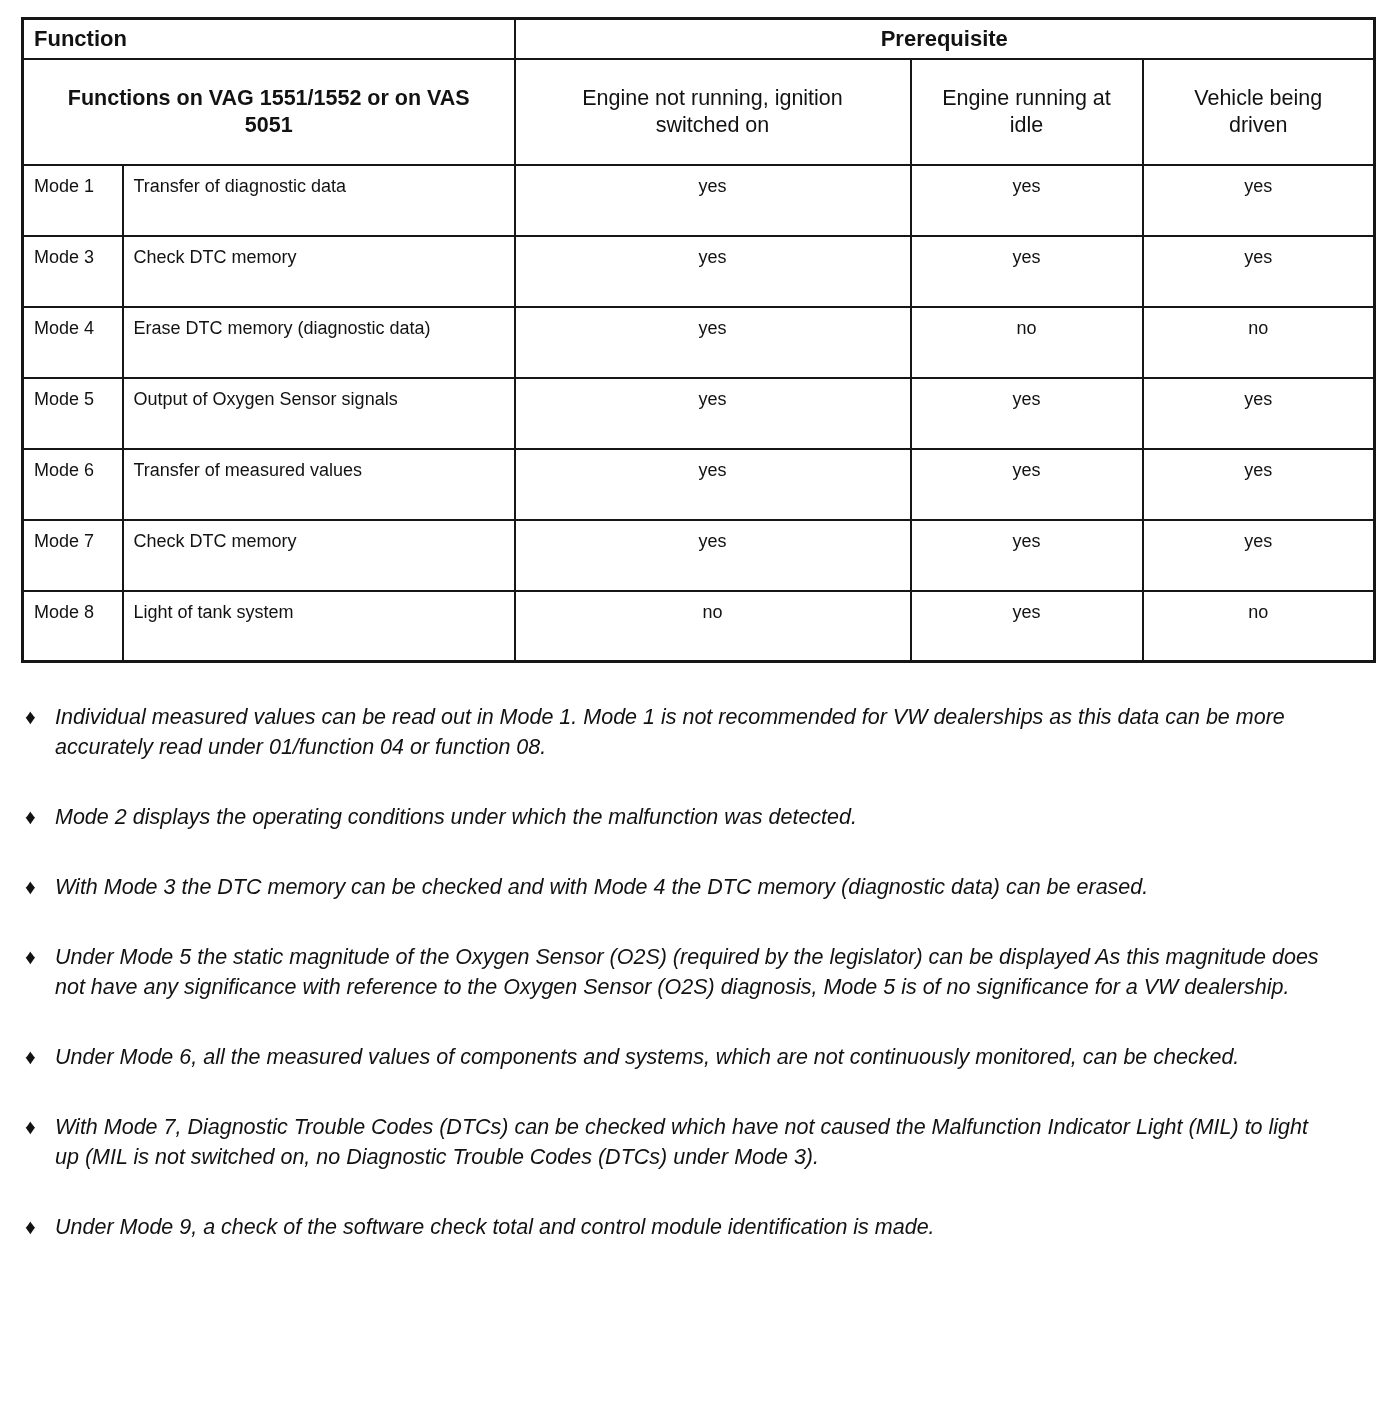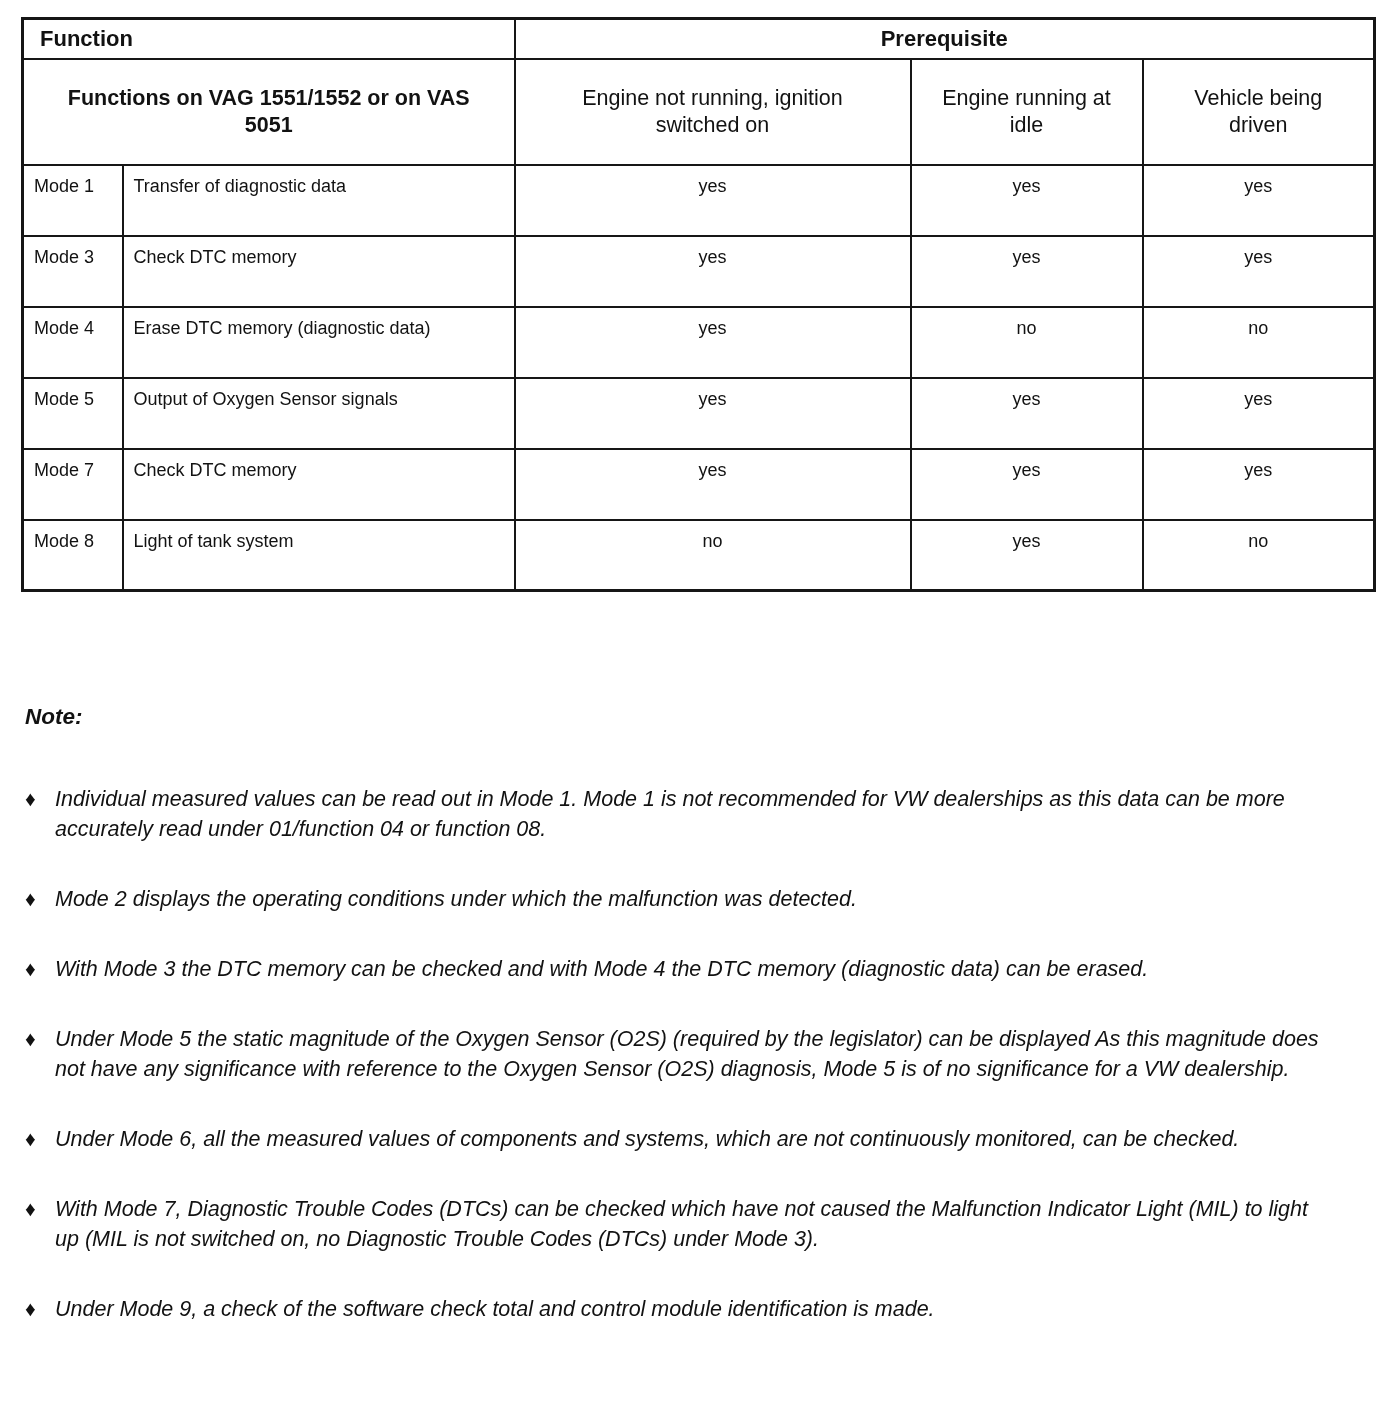--- a/index.html
+++ b/index.html
@@ -26,21 +26,21 @@
   }
   table.modes th, table.modes td {
     border: 2px solid #161616;
     vertical-align: top;
     padding: 7px 10px;
     font-size: 18px;
     line-height: 27px;
     color: #121212;
     overflow: hidden;
   }
-  tr.hr1 th { height: 40px; padding: 6px 16px; font-size: 22px; line-height: 25px; }
+  tr.hr1 th { height: 40px; padding: 6px 10px; font-size: 22px; line-height: 25px; }
   tr.hr2 th { height: 70px; font-size: 21.5px; }
   tr.hr2 th.sub { font-weight: normal; }
   tbody tr { height: 71px; }
   .tl { text-align: left; }
   .tc { text-align: center; }
   .iw { display: block; }
   .iwc { display: block; margin: 18px auto; }
   .w430 { max-width: 430px; }
   .w320 { max-width: 320px; }
   .w180 { max-width: 180px; }
@@ -151,20 +151,31 @@
           </td>
         <td>
             <span class="iw w340">Output of Oxygen Sensor signals</span>
           </td>
         <td class="tc">yes</td>
         <td class="tc">yes</td>
         <td class="tc">yes</td>
       </tr>
       <tr>
         <td>
+            <span class="iw w62">Mode 6</span>
+          </td>
+        <td>
+            <span class="iw w340">Transfer of measured values</span>
+          </td>
+        <td class="tc">yes</td>
+        <td class="tc">yes</td>
+        <td class="tc">yes</td>
+      </tr>
+      <tr>
+        <td>
             <span class="iw w62">Mode 7</span>
           </td>
         <td>
             <span class="iw w340">Check DTC memory</span>
           </td>
         <td class="tc">yes</td>
         <td class="tc">yes</td>
         <td class="tc">yes</td>
       </tr>
       <tr>
@@ -175,21 +186,20 @@
             <span class="iw w340">Light of tank system</span>
           </td>
         <td class="tc">no</td>
         <td class="tc">yes</td>
         <td class="tc">no</td>
       </tr>
     </tbody>
   </table>
 
   <div class="notes">
-    <div class="note-title">Note:</div>
 
     <div class="note-item">
       <span class="diamond">♦</span>
       <span class="note-text">Individual measured values can be read out in Mode 1. Mode 1 is not recommended for VW dealerships as this data can be more accurately read under 01/function 04 or function 08.</span>
     </div>
     <div class="note-item">
       <span class="diamond">♦</span>
       <span class="note-text">Mode 2 displays the operating conditions under which the malfunction was detected.</span>
     </div>
     <div class="note-item">

